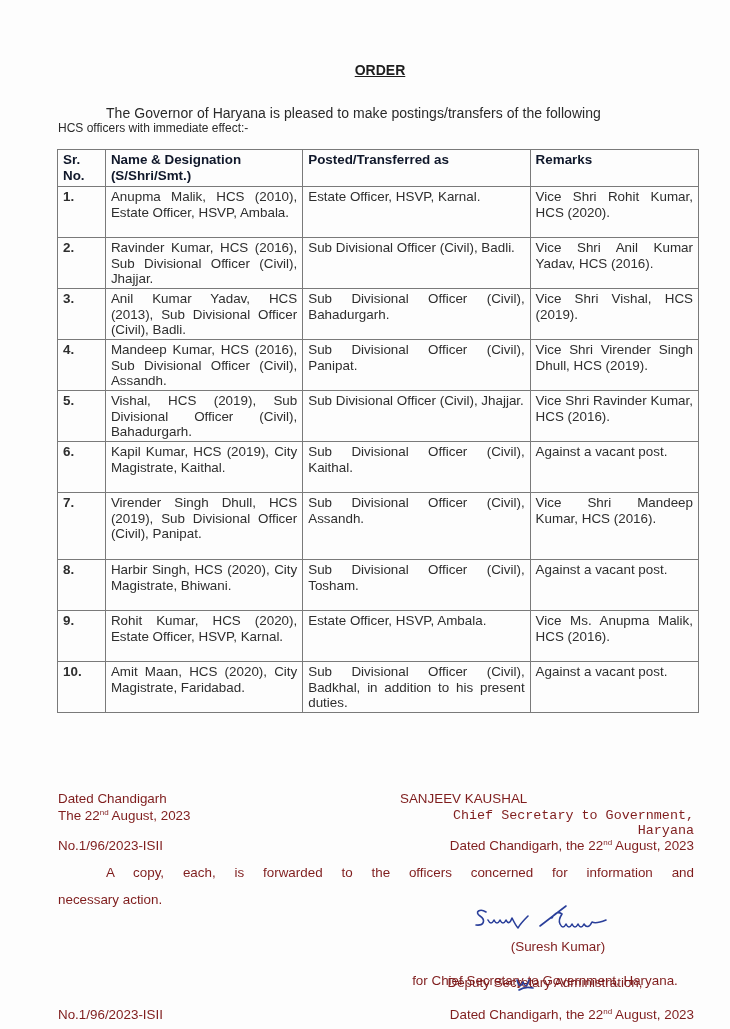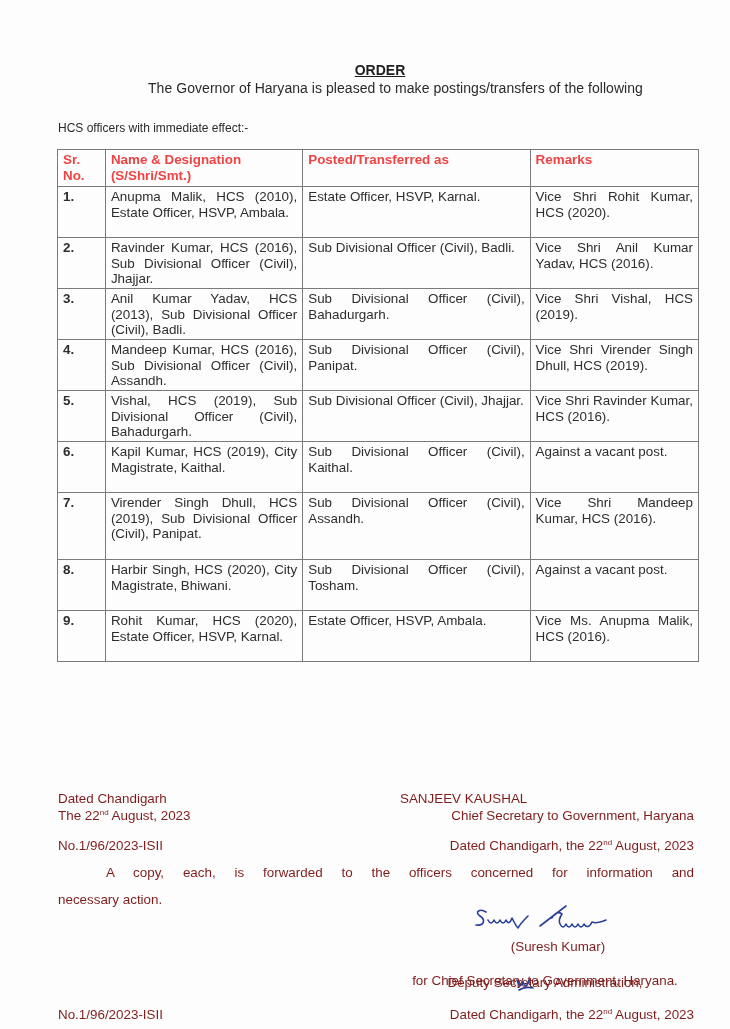--- a/index.html
+++ b/index.html
@@ -12,21 +12,21 @@
       overflow: hidden;
     }
     .abs { position: absolute; }
     .title {
       left: 0; width: 760px; top: 62px;
       text-align: center;
       font-weight: bold; font-size: 14px;
       text-decoration: underline;
       color: #1e1e1e;
     }
-    .intro1 { left: 106px; top: 80px; font-size: 14px; letter-spacing: 0.05px; margin-left: 42px; }
+    .intro1 { left: 106px; top: 105px; font-size: 14px; letter-spacing: 0.05px; }
     .intro2 { left: 58px; top: 121px; font-size: 12px; }
 
     table.orders {
       position: absolute;
       left: 57px; top: 149px;
       width: 642px;
       border-collapse: collapse;
       font-size: 13.4px;
       line-height: 15.6px;
       color: #2e2e2e;
@@ -34,21 +34,21 @@
     table.orders td, table.orders th {
       border: 1px solid #7a7a7a;
       vertical-align: top;
       padding: 2px 5px 1px 5px;
       text-align: justify;
       text-align-last: left;
     }
     table.orders th {
       font-weight: bold;
       text-align: left;
-      color: #ef4444;
+      color: #0f172a;
       height: 33px;
     }
     table.orders td.sr { font-weight: bold; width: 37px; }
     col.c-sr { width: 47px; }
     col.c-name { width: 198px; }
     col.c-posted { width: 228px; }
     col.c-rem { width: 169px; }
     tr.r3 td { height: 47px; }
     tr.r4 td { height: 63px; }
 
@@ -126,28 +126,34 @@
       <td>Harbir Singh, HCS (2020), City Magistrate, Bhiwani.</td>
       <td>Sub Divisional Officer (Civil), Tosham.</td>
       <td>Against a vacant post.</td>
     </tr>
     <tr class="r3">
       <td class="sr">9.</td>
       <td>Rohit Kumar, HCS (2020), Estate Officer, HSVP, Karnal.</td>
       <td>Estate Officer, HSVP, Ambala.</td>
       <td>Vice Ms. Anupma Malik, HCS (2016).</td>
     </tr>
+    <tr class="r3">
+      <td class="sr">10.</td>
+      <td>Amit Maan, HCS (2020), City Magistrate, Faridabad.</td>
+      <td>Sub Divisional Officer (Civil), Badkhal, in addition to his present duties.</td>
+      <td>Against a vacant post.</td>
+    </tr>
   </tbody>
 </table>
 
 <div class="abs footer-text" style="left:58px; top:791px;">Dated Chandigarh</div>
 <div class="abs footer-text" style="left:58px; top:808px;"><span>The 22</span><span class="sup">nd</span><span> August, 2023</span></div>
 
 <div class="abs footer-text" style="left:400px; width:294px; top:791px; ">SANJEEV KAUSHAL</div>
-<div class="abs footer-text" style="left:400px; width:294px; top:808px; text-align:right;">Chief Secretary to Government, Haryana</div>
+<div class="abs footer-text" style="left:400px; width:294px; top:808px; text-align:right;font-family:Liberation Mono, monospace;">Chief Secretary to Government, Haryana</div>
 
 <div class="abs footer-text" style="left:58px; top:838px;">No.1/96/2023-ISII</div>
 <div class="abs footer-text" style="left:380px; width:314px; top:838px; text-align:right;"><span>Dated Chandigarh, the 22</span><span class="sup">nd</span><span> August, 2023</span></div>
 
 <div class="abs footer-text" style="left:106px; width:588px; top:865px; text-align:justify; text-align-last:justify; word-spacing:1px;">A copy, each, is forwarded to the officers concerned for information and</div>
 <div class="abs footer-text" style="left:58px; top:892px;">necessary action.</div>
 
 <svg class="abs" style="left:472px; top:898px;" width="190" height="36">
   <path class="sig-path" d="M14 14 C 8 10, 2 14, 8 18 C 14 22, 12 28, 4 27"></path>
   <path class="sig-path" d="M16 22 q3 6 6 0 q3 6 6 0 q3 6 6 0 q3 6 6 -2 q4 8 6 10 q2 -4 10 -12"></path>

